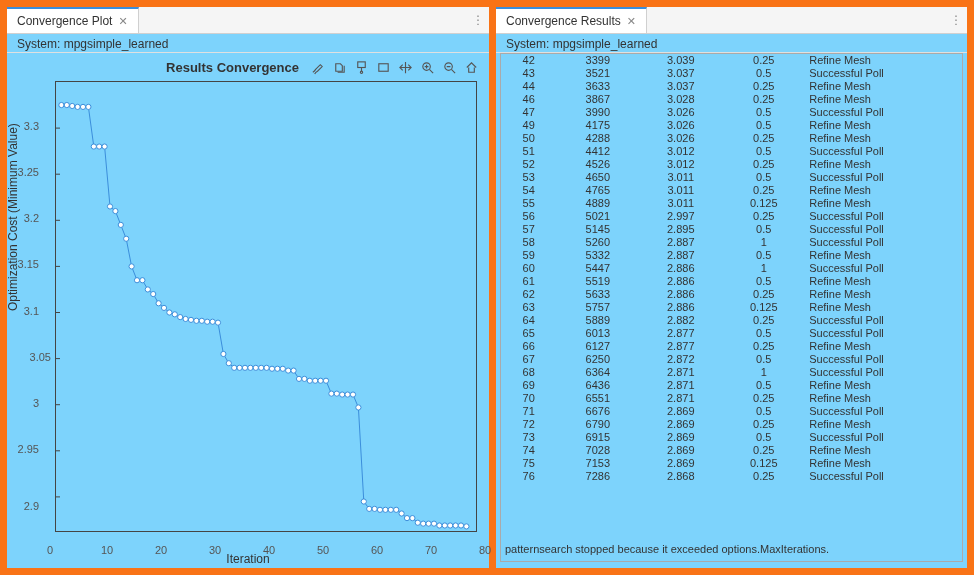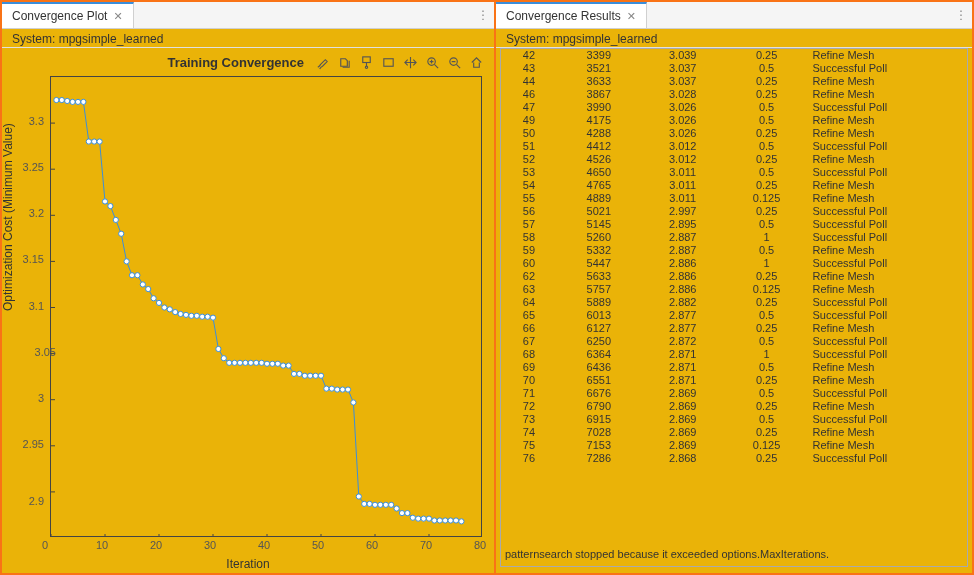--- a/index.html
+++ b/index.html
@@ -3,21 +3,21 @@
 <meta charset="utf-8">
 <style>
   html, body {
     margin: 0; padding: 0;
     width: 974px; height: 575px;
     font-family: "Segoe UI", Arial, sans-serif;
     font-size: 12px; color: #333;
     background: #fff; overflow: hidden;
   }
   .app { display: flex; width: 100%; height: 100%; }
-  .pane { display: flex; flex-direction: column; box-sizing: border-box; border: 2px solid #f97316; background: #eab308; }
+  .pane { display: flex; flex-direction: column; box-sizing: border-box; border: 7px solid #f97316; background: #7dd3fc; }
   .pane.left  { width: 496px; height: 575px; }
   .pane.right { width: 478px; height: 575px; border-left: none; }
 
   .tabstrip { display: flex; align-items: stretch; height: 26px; border-bottom: 1px solid #d0d0d0; background: #f5f5f5; position: relative; }
   .tab { display: flex; align-items: center; gap: 6px; padding: 0 10px; border-right: 1px solid #d0d0d0; background: #fff; border-top: 2px solid #3b8edb; cursor: pointer; }
   .tab .x { color: #888; font-size: 11px; cursor: pointer; }
   .tabstrip .spacer { flex: 1; }
   .tabstrip .menu-dots { width: 22px; display: flex; align-items: center; justify-content: center; color: #888; cursor: pointer; }
 
   .system-row { padding: 3px 10px 1px; font-size: 12px; color: #333; border-bottom: 1px solid #e0e0e0; }
@@ -60,21 +60,21 @@
       <div class="spacer"></div>
       <div class="menu-dots">⋮</div>
     </div>
     <div class="system-row">
       <span>System:</span>
       <span>mpgsimple_learned</span>
     </div>
 
     <div class="plot-area">
       <div class="plot-title-row">
-        <span class="plot-title">Training Convergence</span>
+        <span class="plot-title">Results Convergence</span>
 
         <span class="tool-icon">
             <svg viewBox="0 0 16 16">
               <path d="M3 13c2-1 3-3 3-3l5-5 2 2-5 5s-2 1-3 3"></path>
             </svg>
           </span>
         <span class="tool-icon">
             <svg viewBox="0 0 16 16">
               <path d="M4 4h5l2 2v6H4z"></path>
               <path d="M6 13h7V6"></path>
@@ -377,20 +377,27 @@
                   <td class="c5">Refine Mesh</td>
                 </tr>
                 <tr>
                   <td>60</td>
                   <td>5447</td>
                   <td>2.886</td>
                   <td>1</td>
                   <td class="c5">Successful Poll</td>
                 </tr>
                 <tr>
+                  <td>61</td>
+                  <td>5519</td>
+                  <td>2.886</td>
+                  <td>0.5</td>
+                  <td class="c5">Refine Mesh</td>
+                </tr>
+                <tr>
                   <td>62</td>
                   <td>5633</td>
                   <td>2.886</td>
                   <td>0.25</td>
                   <td class="c5">Refine Mesh</td>
                 </tr>
                 <tr>
                   <td>63</td>
                   <td>5757</td>
                   <td>2.886</td>

